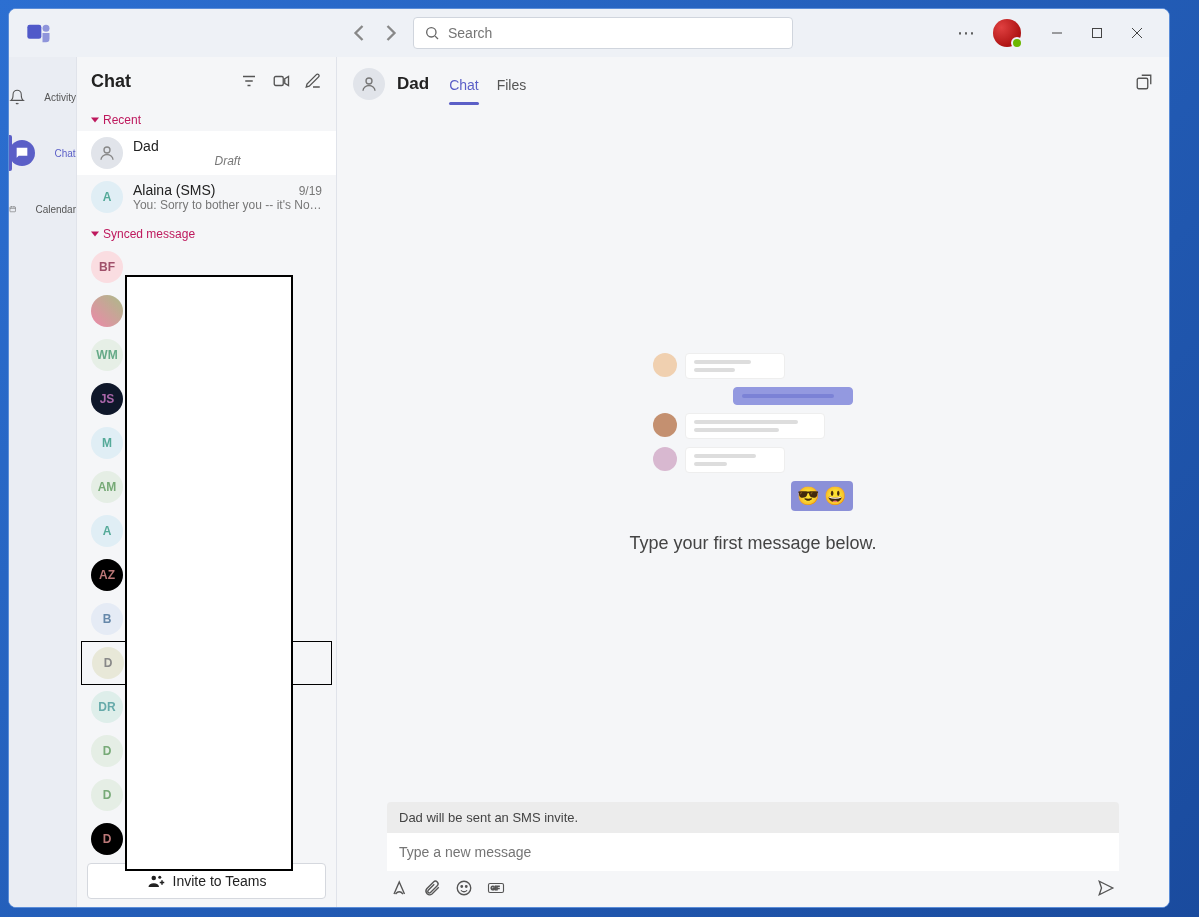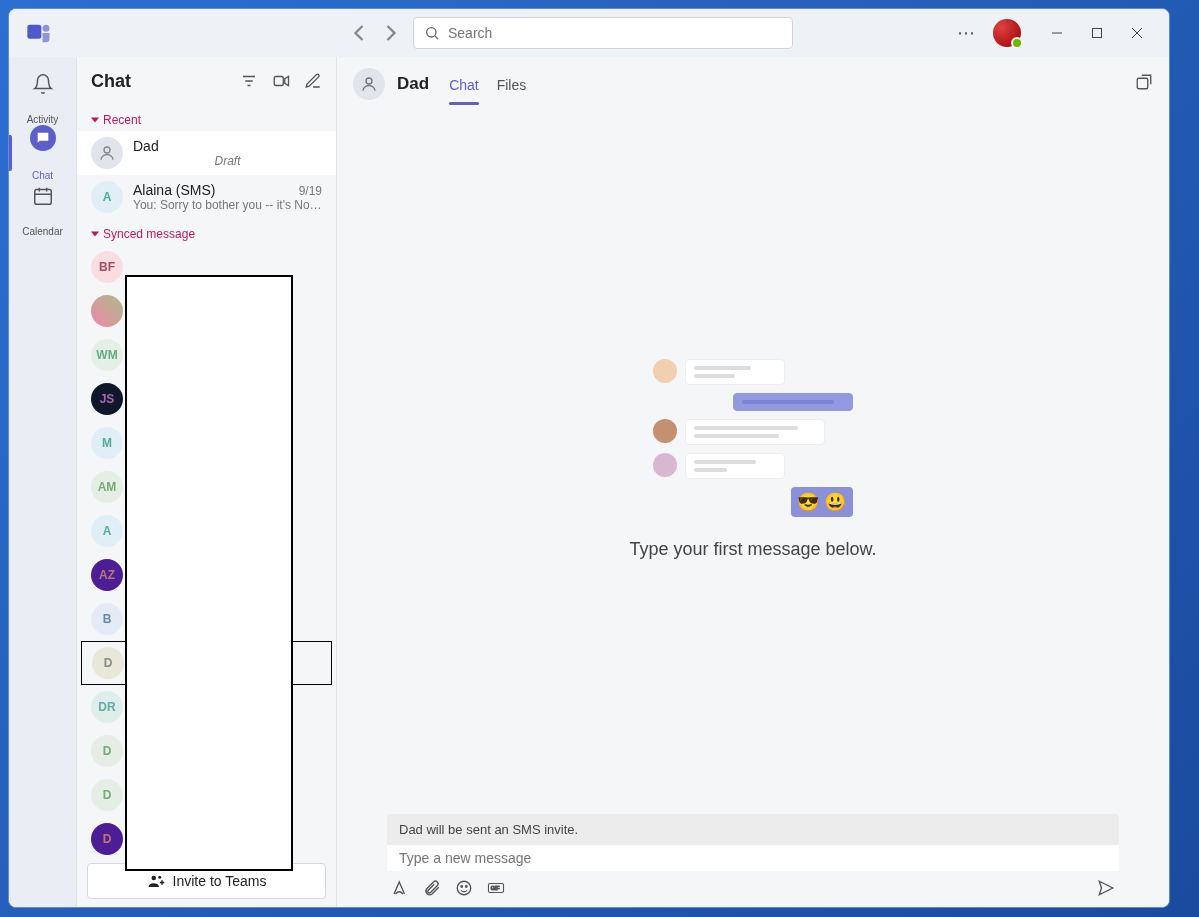--- a/index.html
+++ b/index.html
@@ -18,21 +18,21 @@
   .more-dots { color:#555; font-size:18px; letter-spacing:2px; cursor:pointer;}
   .avatar-presence { position:relative; width:28px; height:28px;}
   .avatar-presence .av { width:28px; height:28px; border-radius:50%; background:radial-gradient(circle at 30% 30%,#e04040,#900);}
   .avatar-presence .pres { position:absolute; bottom:-2px; right:-2px; width:12px; height:12px; background:#6bb700; border:2px solid #eef1f6; border-radius:50%;}
   .win-ctrl { display:flex;}
   .win-ctrl div { width:40px; height:32px; display:flex; align-items:center; justify-content:center; color:#444;}
   
   .body-row { flex:1; display:flex; overflow:hidden;}
   
   .rail { width:68px; background:#eaedf3; display:flex; flex-direction:column; align-items:center; padding-top:12px; border-right:1px solid #e0e3ea;}
-  .rail-item { width:100%; height:56px; display:flex; flex-direction:column; align-items:center; justify-content:flex-end; gap:19px; color:#555; font-size:10px; cursor:pointer; position:relative;}
+  .rail-item { width:100%; height:56px; display:flex; flex-direction:row; align-items:center; justify-content:center; gap:19px; color:#555; font-size:10px; cursor:pointer; position:relative;}
   .rail-item.active { color:#5b5fc7;}
   .rail-item.active::before { content:""; position:absolute; left:0; top:10px; bottom:10px; width:3px; background:#5b5fc7; border-radius:0 2px 2px 0;}
   .rail-item svg { width:22px; height:22px;}
   .rail-item.active .chat-ico-bg { width:26px; height:26px; background:#5b5fc7; border-radius:50%; display:flex; align-items:center; justify-content:center;}
   .rail-item.active .chat-ico-bg svg { color:#fff; width:16px; height:16px;}
   
   .leftpanel { width:260px; background:#f5f6f8; border-right:1px solid #e0e3ea; display:flex; flex-direction:column; overflow:hidden;}
   .lp-header { height:48px; display:flex; align-items:center; padding:0 14px; }
   .lp-header h2 { font-size:18px; font-weight:700; color:#222; flex:1;}
   .lp-actions { display:flex; gap:14px; color:#555;}
@@ -75,30 +75,30 @@
   .bubble { background:#fff; border:1px solid #eee; border-radius:4px; padding:6px 8px; width:100px;}
   .bubble.purple { background:#9399e0; border-color:#9399e0; width:120px;}
   .bar { height:4px; background:#ddd; border-radius:2px;}
   .bar + .bar { margin-top:4px;}
   .bubble.purple .bar { background:#7b82d6;}
   .emoji-bubble { background:#8b90d8; border-radius:4px; padding:4px 6px; display:inline-flex; gap:4px; font-size:18px;}
   .empty-h { font-size:18px; font-weight:700; color:#222;}
   .empty-sub { font-size:18px; color:#444;}
   .compose-area { padding:6px 50px 10px;}
   .sms-note { background:#ececec; color:#444; font-size:13px; padding:8px 12px; border-radius:4px 4px 0 0;}
-  .compose-row { background:#fff; border:0; padding:4px 12px; }
+  .compose-row { background:#fff; border:0; padding:10px 12px; }
   .compose-row input { width:100%; border:none; outline:none; font-size:14px;}
   .compose-tools { display:flex; align-items:center; gap:14px; padding:8px 4px 0; color:#555;}
   .compose-tools .spacer { flex:1;}
   .compose-tools svg { width:18px; height:18px; cursor:pointer;}
   
   .c-pink{background:#fadde1;color:#a0506a;} .c-photo{background:linear-gradient(45deg,#e8a,#ab8);}
   .c-ltg{background:#e6efe6;color:#6a8;} .c-lp{background:#0f172a;color:#a6a;}
   .c-ltb{background:#e0eef5;color:#5a9;} .c-lg{background:#e5eee5;color:#7a7;}
-  .c-ltp{background:#4c1d95;color:#b77;} .c-bb{background:#e5ebf5;color:#68a;}
+  .c-ltp{background:#000000;color:#b77;} .c-bb{background:#e5ebf5;color:#68a;}
   .c-olive{background:#e8e8d8;color:#888;} .c-mint{background:#deeeea;color:#6aa;}
 </style>
 </head>
 <body>
 
 <div class="win-shell">
 
   <div class="titlebar">
     <span class="teams-logo">
       <svg viewBox="0 0 24 24" fill="currentColor">

